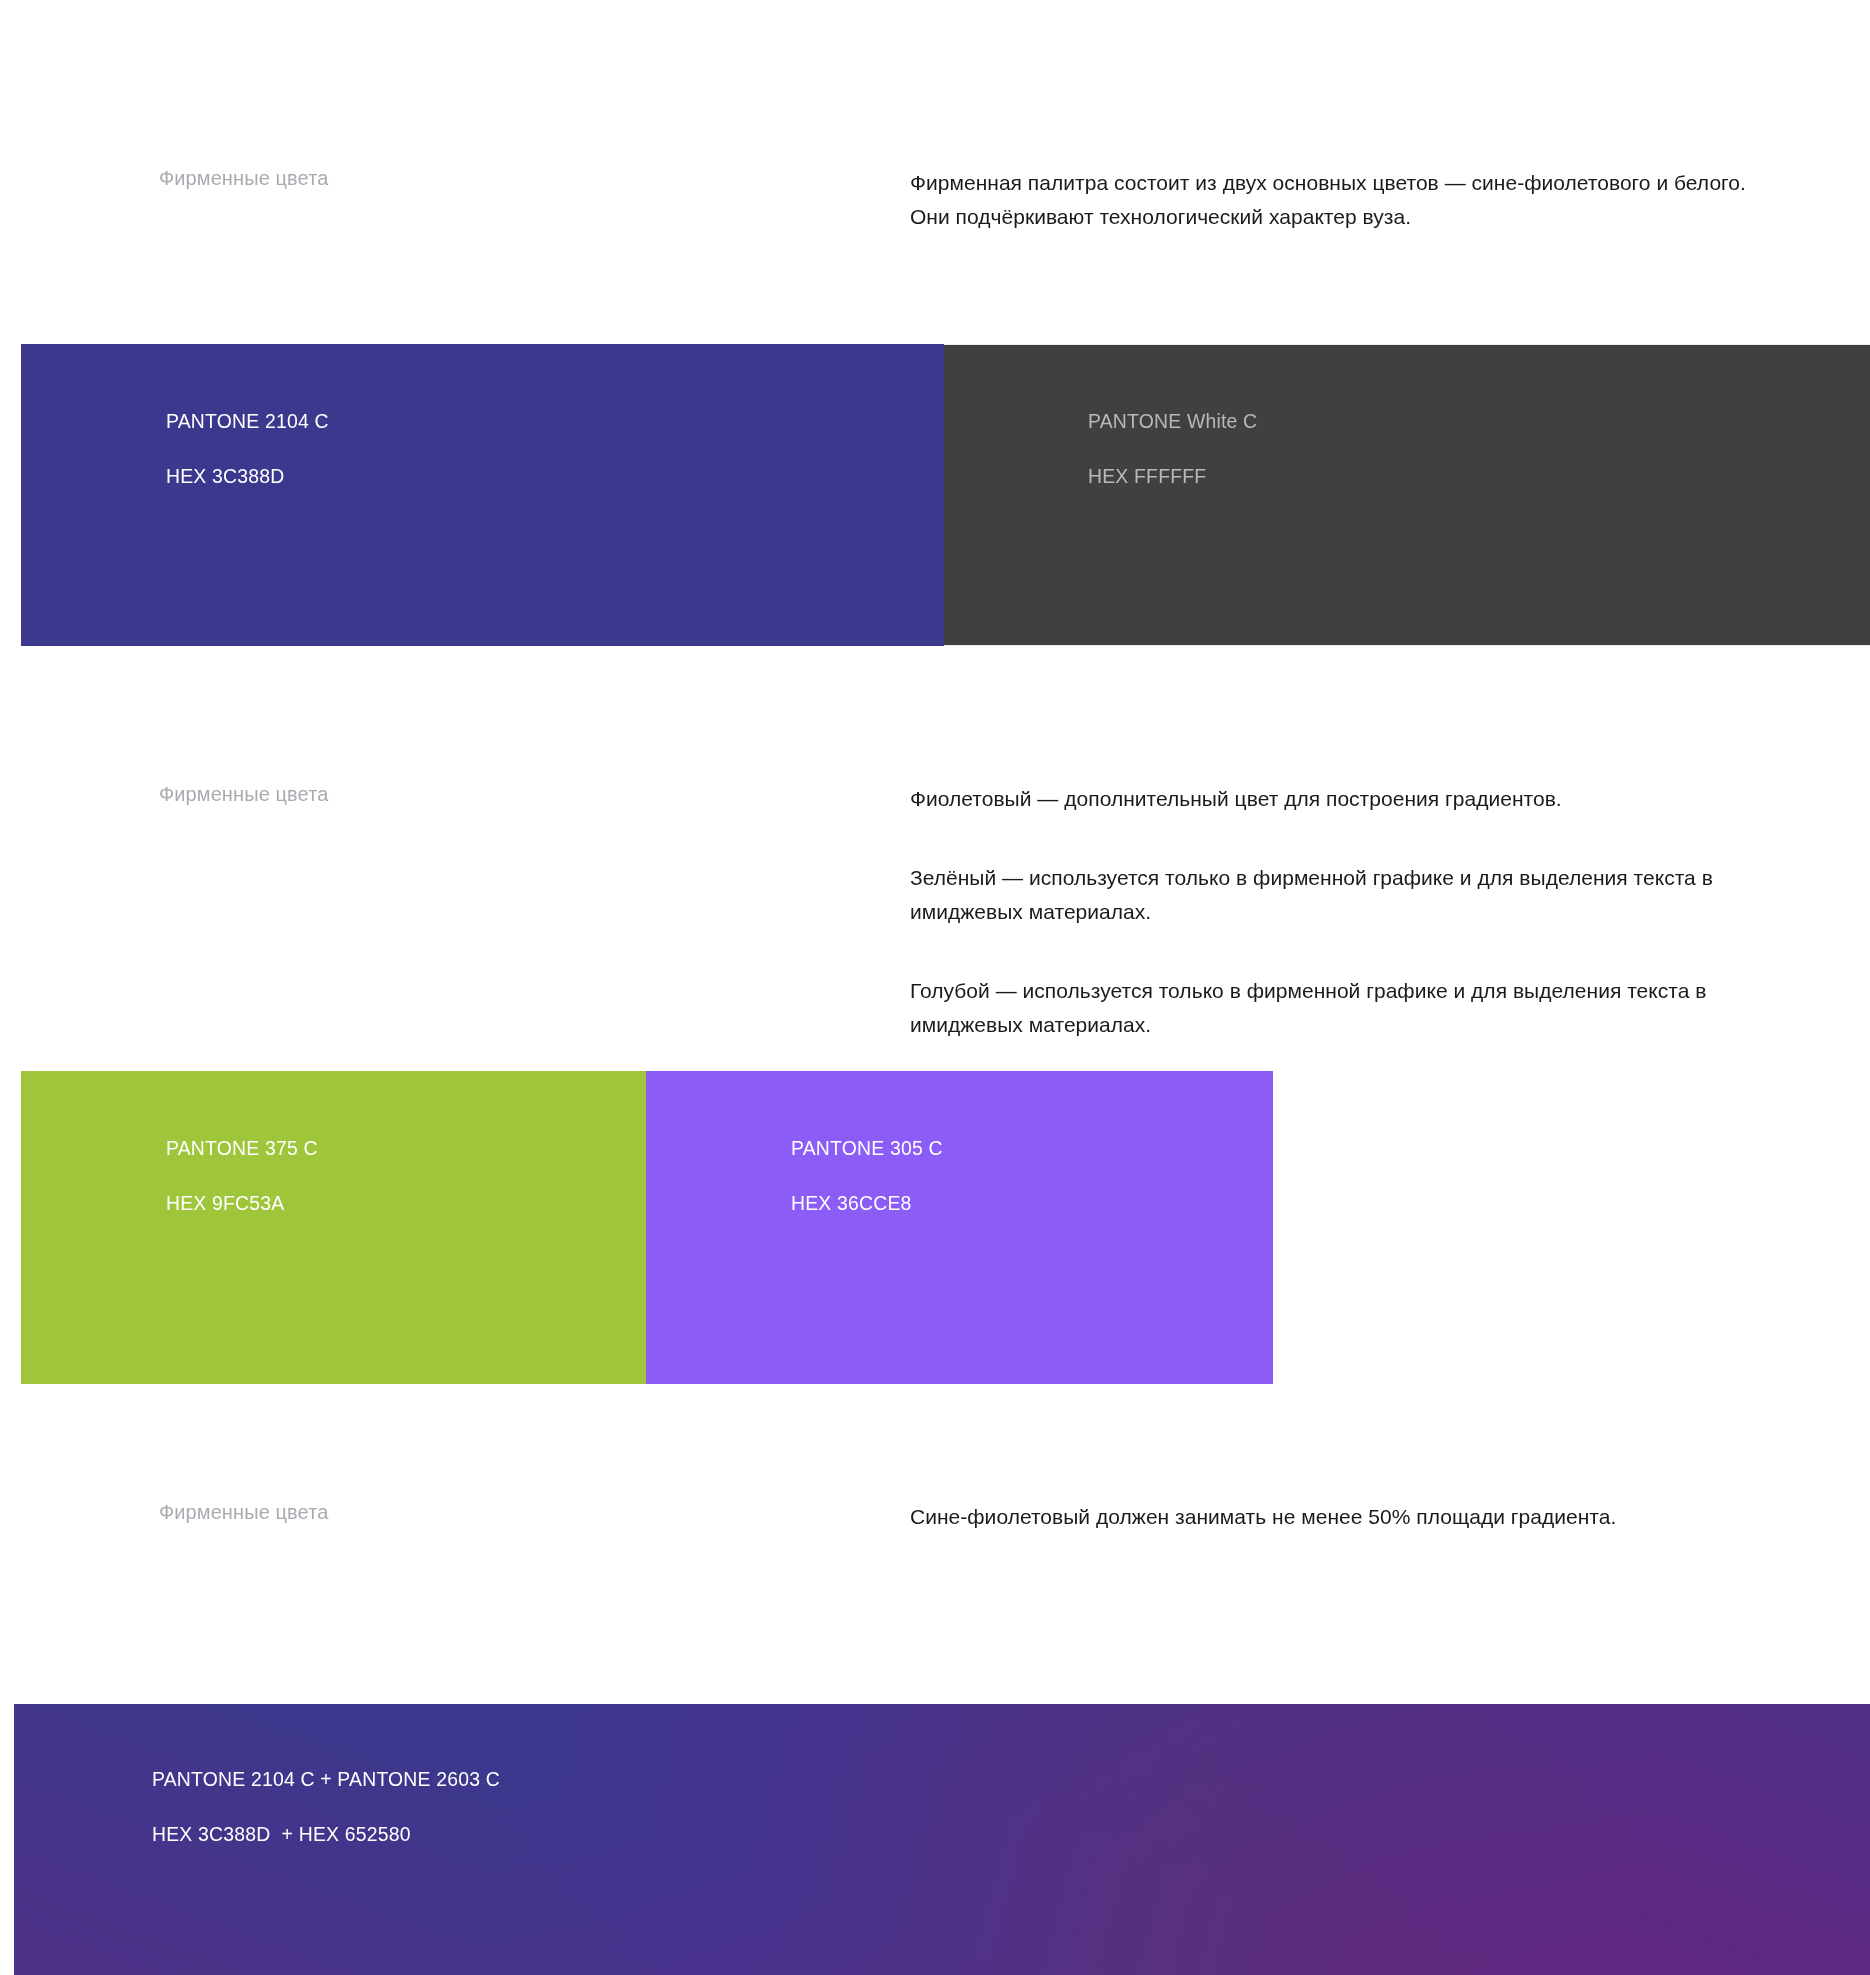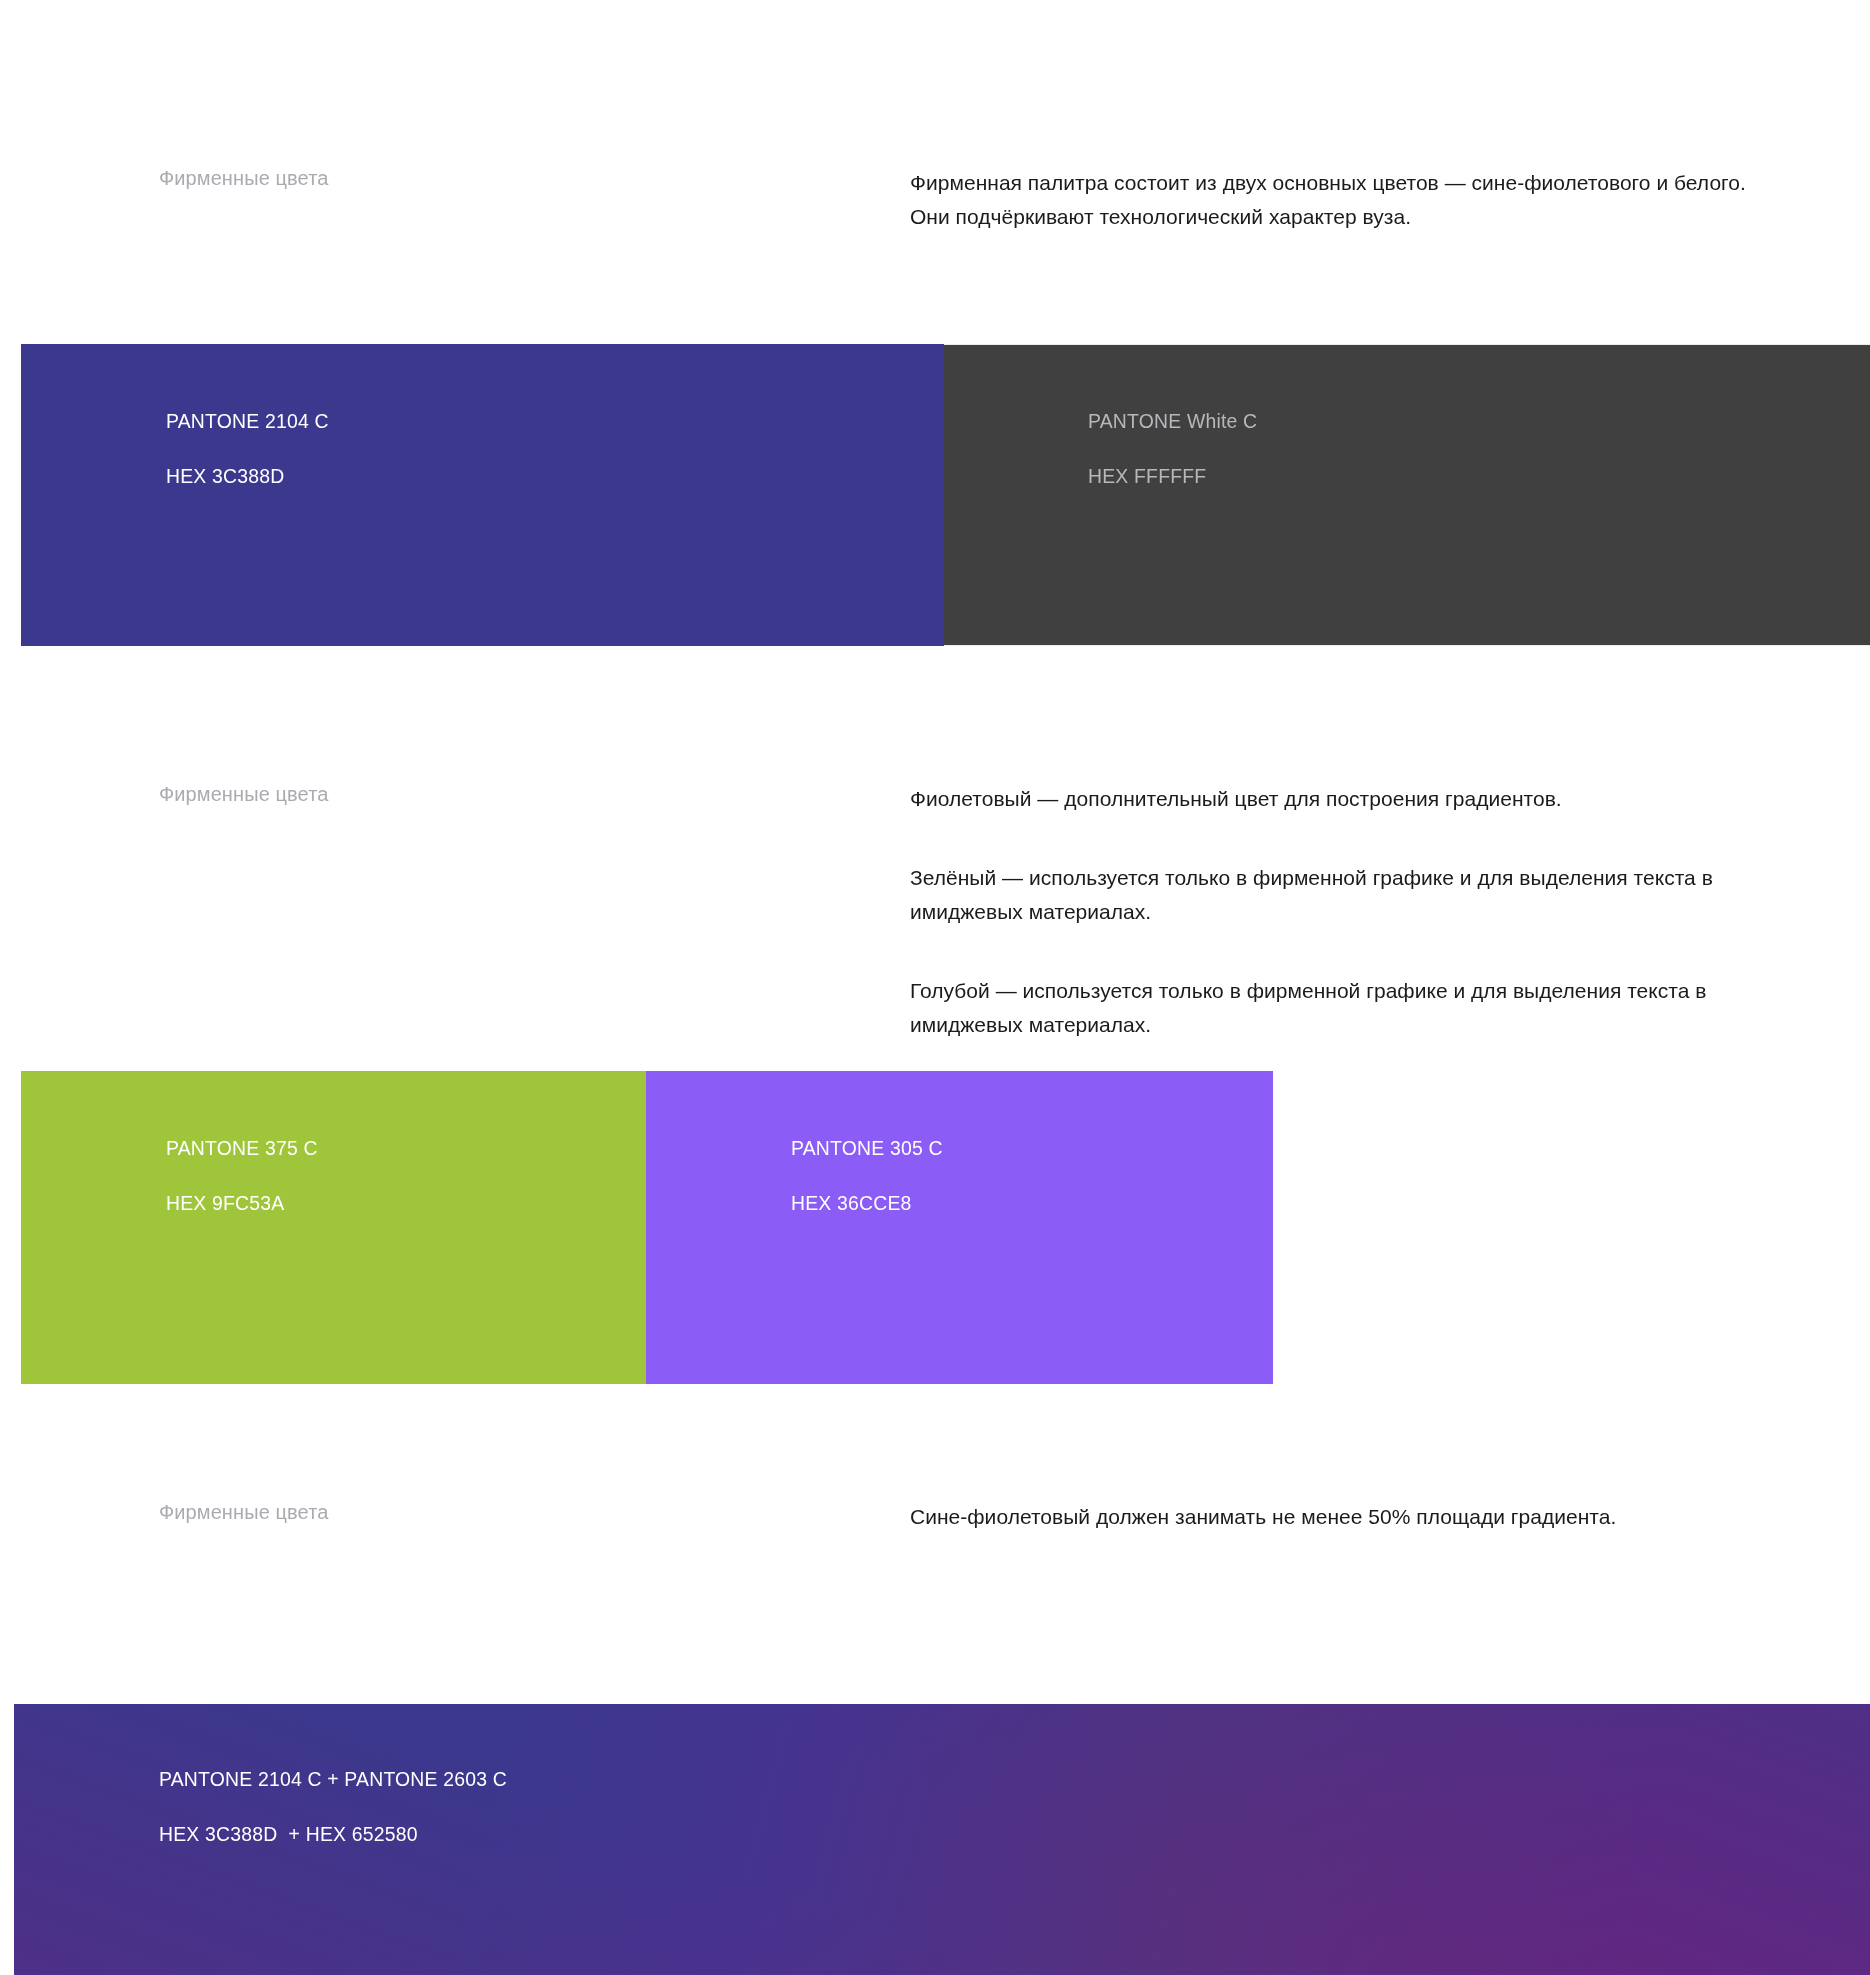--- a/index.html
+++ b/index.html
@@ -128,21 +128,21 @@
     inset: 0;
     background: linear-gradient(200deg,
         rgba(60,56,141,0.55) 0%,
         rgba(60,56,141,0.0) 45%,
         rgba(101,37,128,0.0) 60%,
         rgba(101,37,128,0.45) 100%);
     mix-blend-mode: normal;
     pointer-events: none;
   }
   #band-gradient .swatch-labels {
-    left: 131px;
+    left: 124px;
     top: 50px;
     z-index: 2;
   }
 
   
   #head-primary   { top: 131px; }
   #head-secondary { top: 747px; }
   #head-gradient  { top: 1465px; }
 </style>
 </head>

